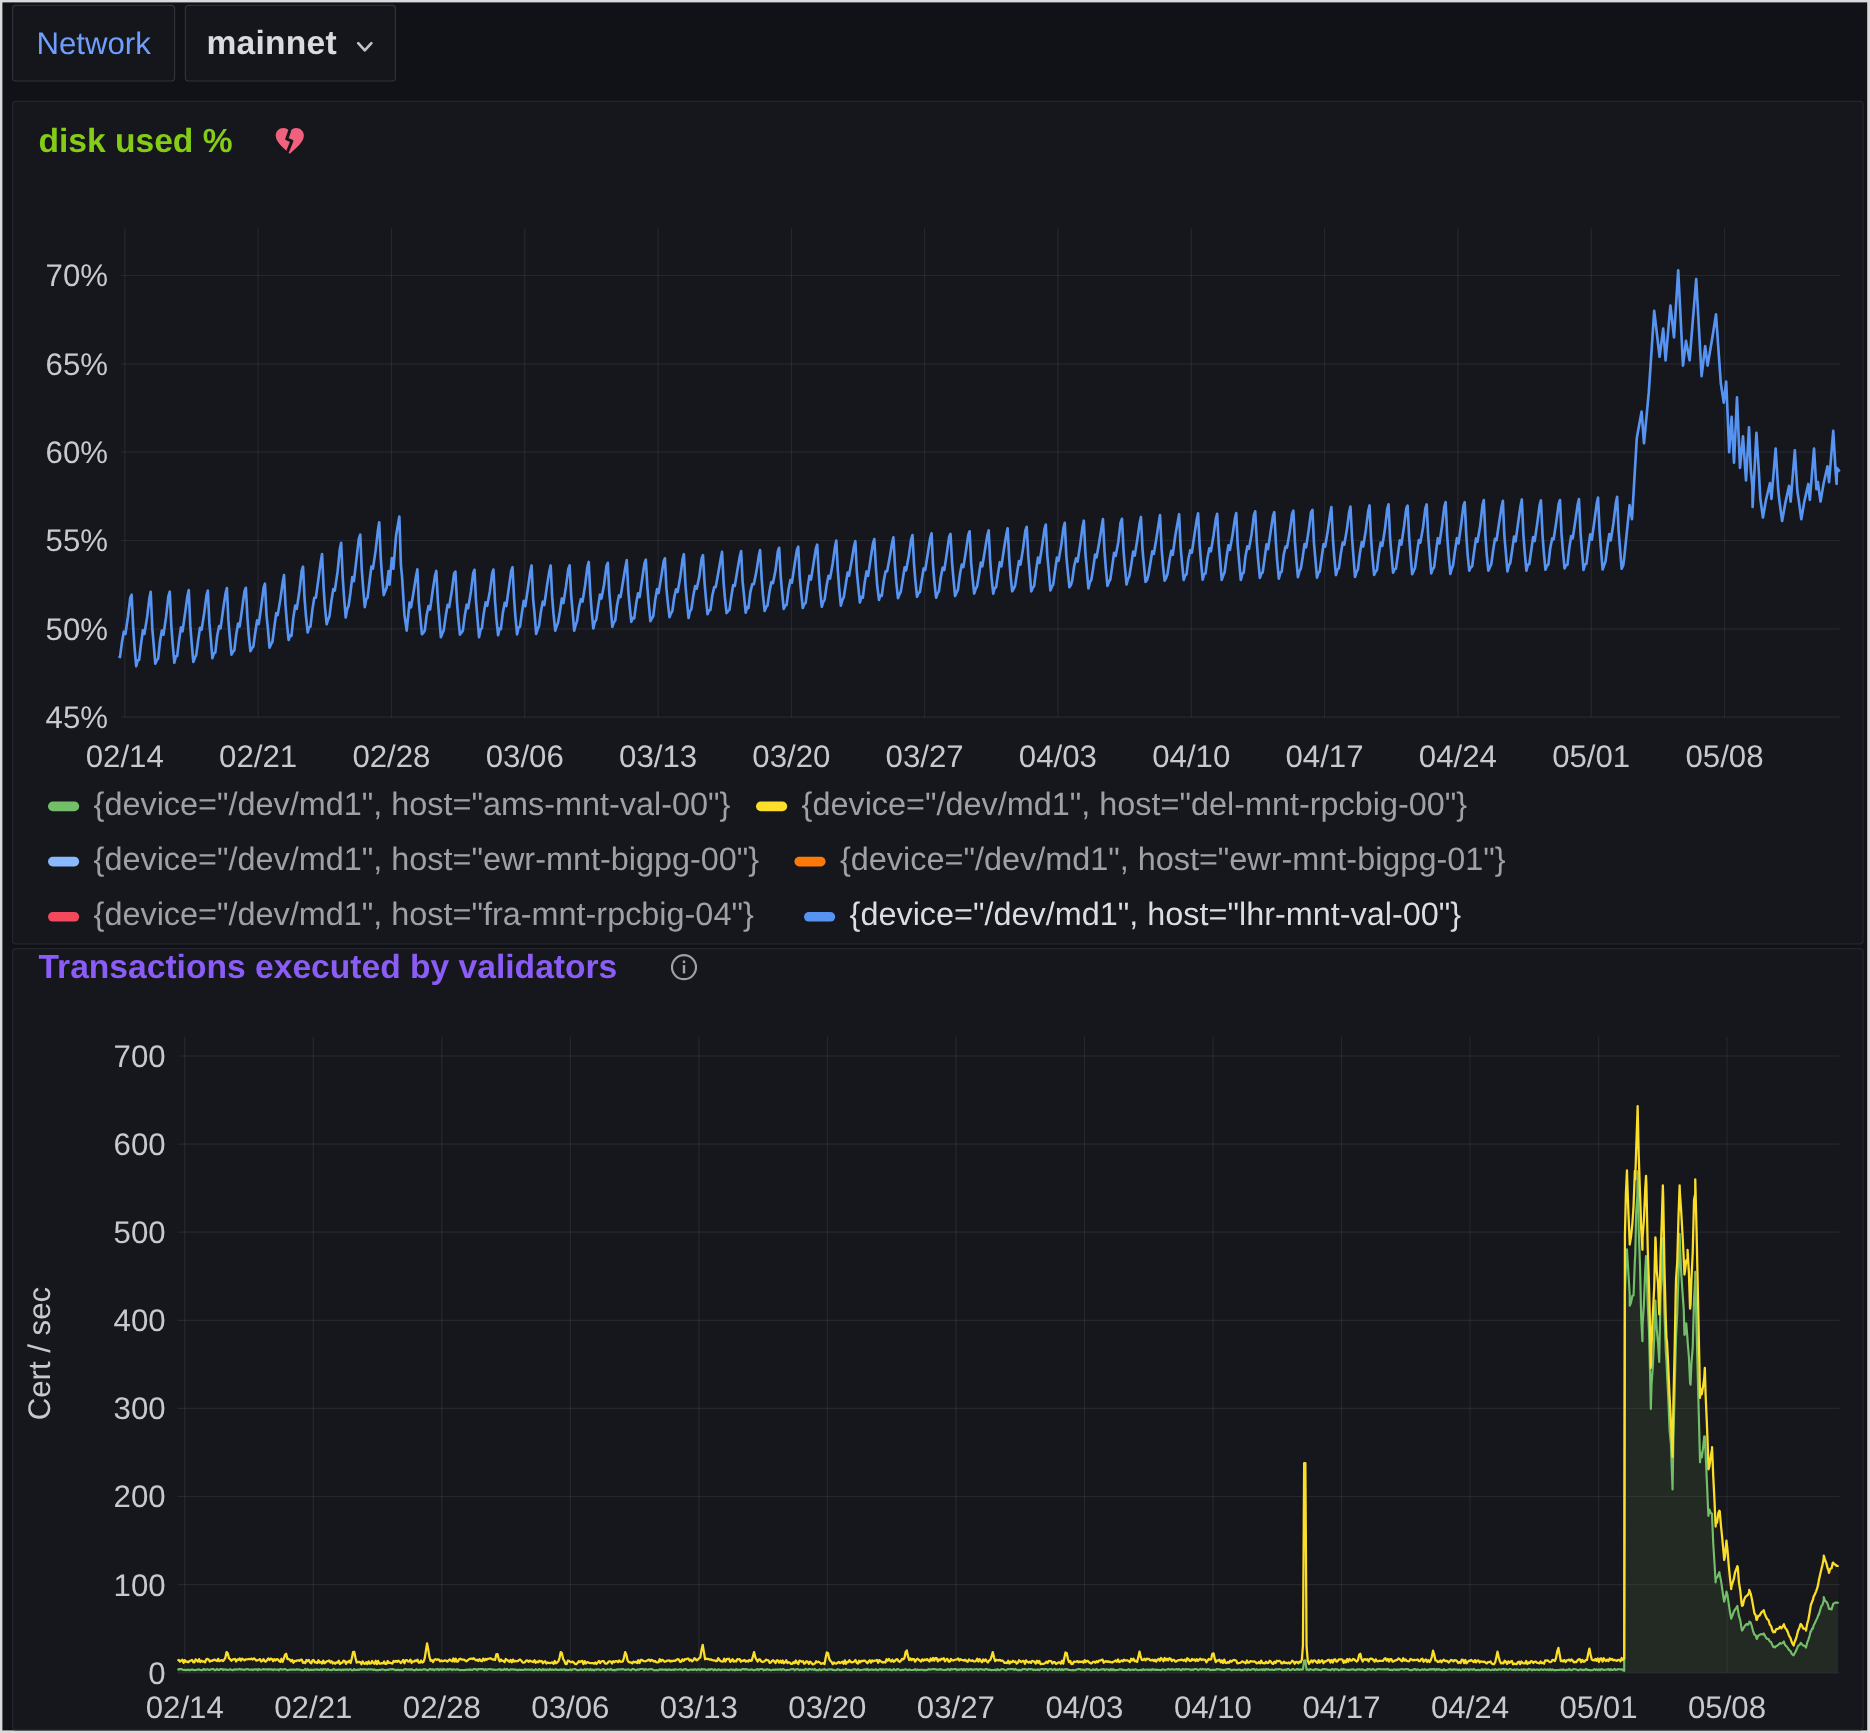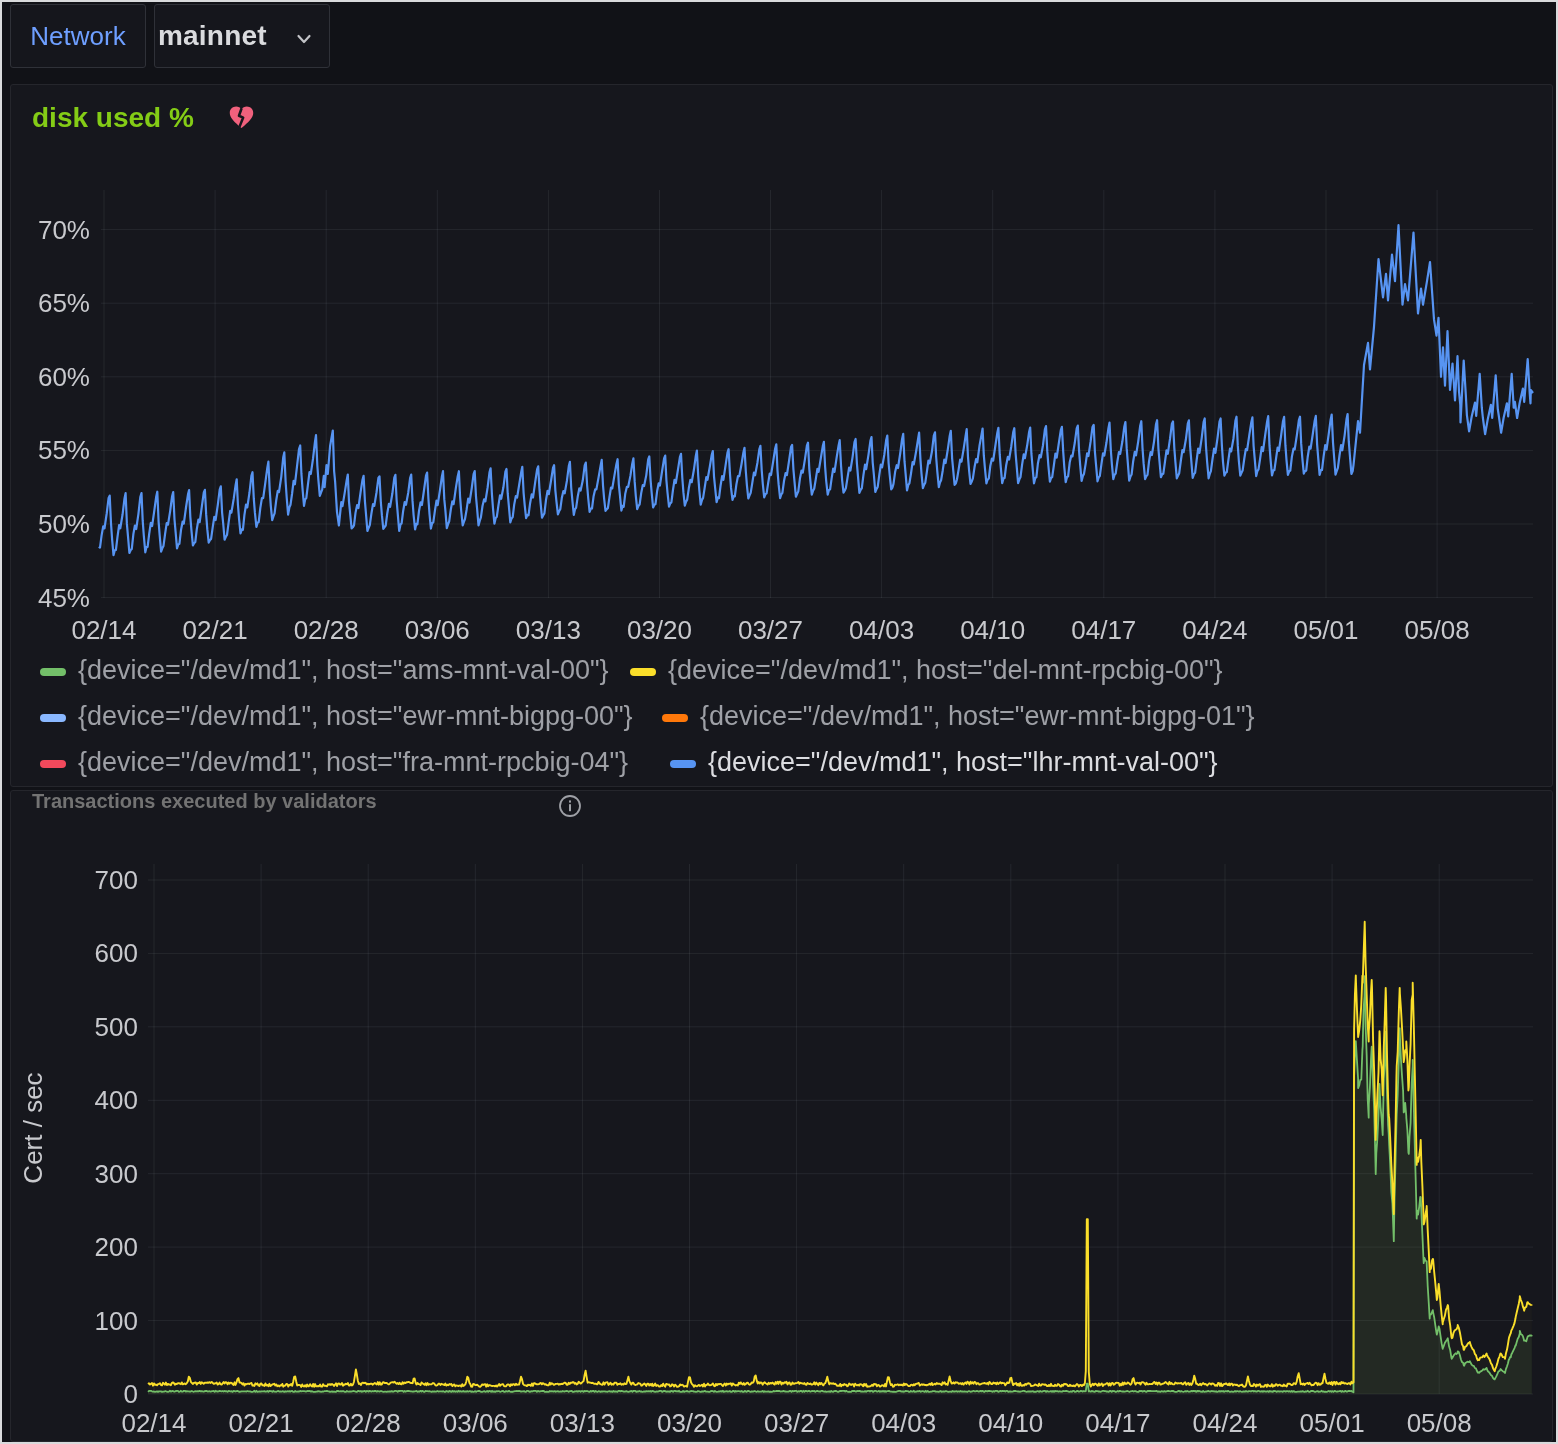--- a/index.html
+++ b/index.html
@@ -6,33 +6,33 @@
 .panel { position:absolute; background:#16171d; border:1px solid #25262c; border-radius:3px; }
 .box { position:absolute; top:2px; height:64px; border:1px solid #2f3138; border-radius:3px; display:flex; align-items:center; background:#15161c; }
 .dash { position:absolute; width:26px; height:8px; border-radius:4px; }
 .ltxt { position:absolute; font-size:27px; white-space:nowrap; }
 </style></head><body>
 <div id="page">
  <div class="box" style="left:8px;width:136px;justify-content:center">
       <span style="color:#6E9FFF;font-size:26px">Network</span>
     </div>
  <div class="box" style="left:152px;width:176px">
-      <span style="color:#dadbde;font-size:28px;font-weight:bold;margin-left:3px;letter-spacing:0.2px">mainnet</span>
+      <span style="color:#dadbde;font-size:28px;font-weight:bold;margin-left:17px;letter-spacing:0.2px">mainnet</span>
     </div>
  <svg style="position:absolute;left:292px;top:29px" width="20" height="16" viewBox="0 0 20 16">
 <path d="M4.5 5 L10 11 L15.5 5" fill="none" stroke="#c2c3c7" stroke-width="2.2" stroke-linecap="round" stroke-linejoin="round"></path>
 </svg>
  <div class="panel" style="left:8px;top:82px;width:1543px;height:703px"></div>
  <div class="panel" style="left:8px;top:788px;width:1543px;height:652px"></div>
  <div style="position:absolute;left:30px;top:100px;font-size:28px;font-weight:bold;color:#84cc16">disk used %</div>
  <svg style="position:absolute;left:225px;top:100px" width="29" height="29" viewBox="0 0 24 24">
 <path fill="#f0617d" d="M12 21.6C6.1 16.6 2.3 13 2.3 9.1 2.3 6.1 4.6 3.8 7.6 3.8c1.8 0 3.4.9 4.4 2.2 1-1.3 2.6-2.2 4.4-2.2 3 0 5.3 2.3 5.3 5.3 0 3.9-3.8 7.5-9.7 12.5z"></path>
 <path d="M12.1 5.2 9.9 11.4 13.4 12.9 10.3 20.6" fill="none" stroke="#16171d" stroke-width="2.1" stroke-linejoin="round"></path>
 </svg>
- <div style="position:absolute;left:30px;top:788px;font-size:20px;font-weight:bold;color:#737373">Transactions executed by validators</div>
+ <div style="position:absolute;left:30px;top:788px;font-size:28px;font-weight:bold;color:#8b5cf6">Transactions executed by validators</div>
  <svg style="position:absolute;left:556px;top:792px" width="24" height="24" viewBox="0 0 24 24">
 <circle cx="12" cy="12" r="10" fill="none" stroke="#9ea0a6" stroke-width="1.8"></circle>
 <rect x="11" y="10.2" width="2" height="7" fill="#9ea0a6"></rect>
       <rect x="11" y="6.4" width="2" height="2.2" fill="#9ea0a6"></rect>
 </svg>
  <svg style="position:absolute;left:0;top:0" width="1558" height="1444" viewBox="0 0 1558 1444" font-family="Liberation Sans, sans-serif" font-size="26">
 <line x1="102.0" y1="188.0" x2="102.0" y2="596.0" stroke="rgba(201,209,224,0.085)" stroke-width="1"></line>
       <line x1="213.1" y1="188.0" x2="213.1" y2="596.0" stroke="rgba(201,209,224,0.085)" stroke-width="1"></line>
       <line x1="324.2" y1="188.0" x2="324.2" y2="596.0" stroke="rgba(201,209,224,0.085)" stroke-width="1"></line>
       <line x1="435.3" y1="188.0" x2="435.3" y2="596.0" stroke="rgba(201,209,224,0.085)" stroke-width="1"></line>

